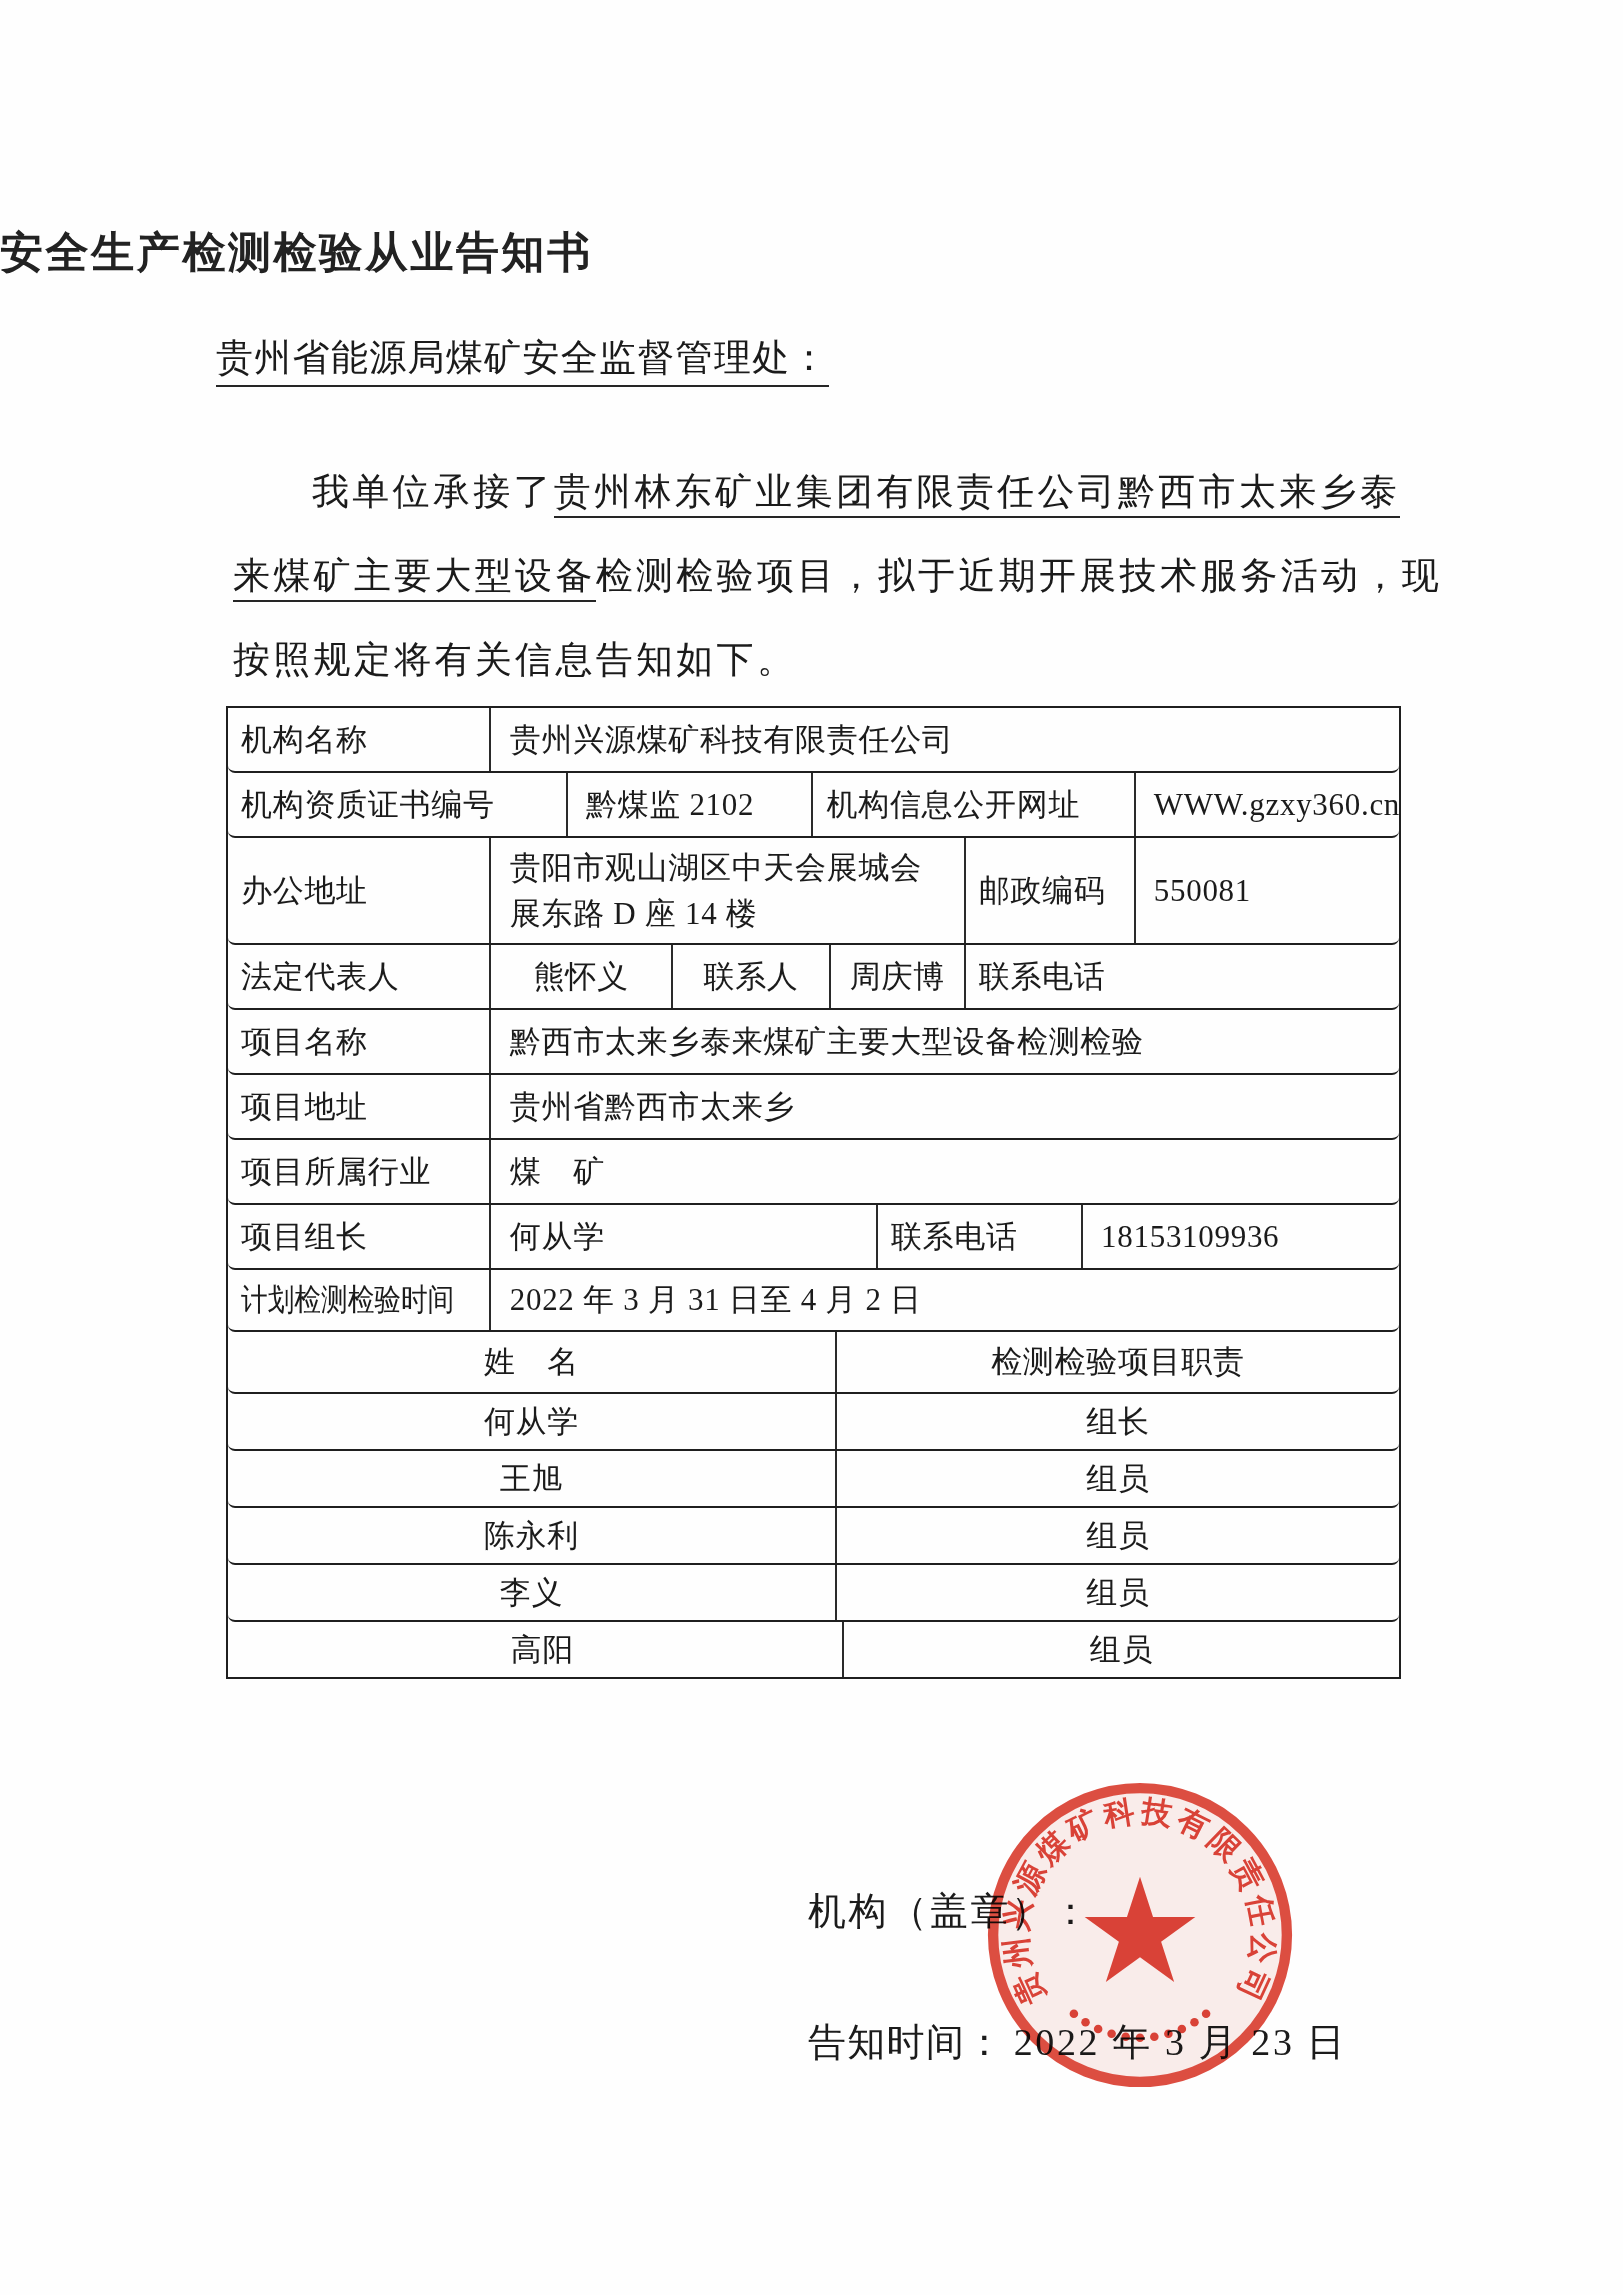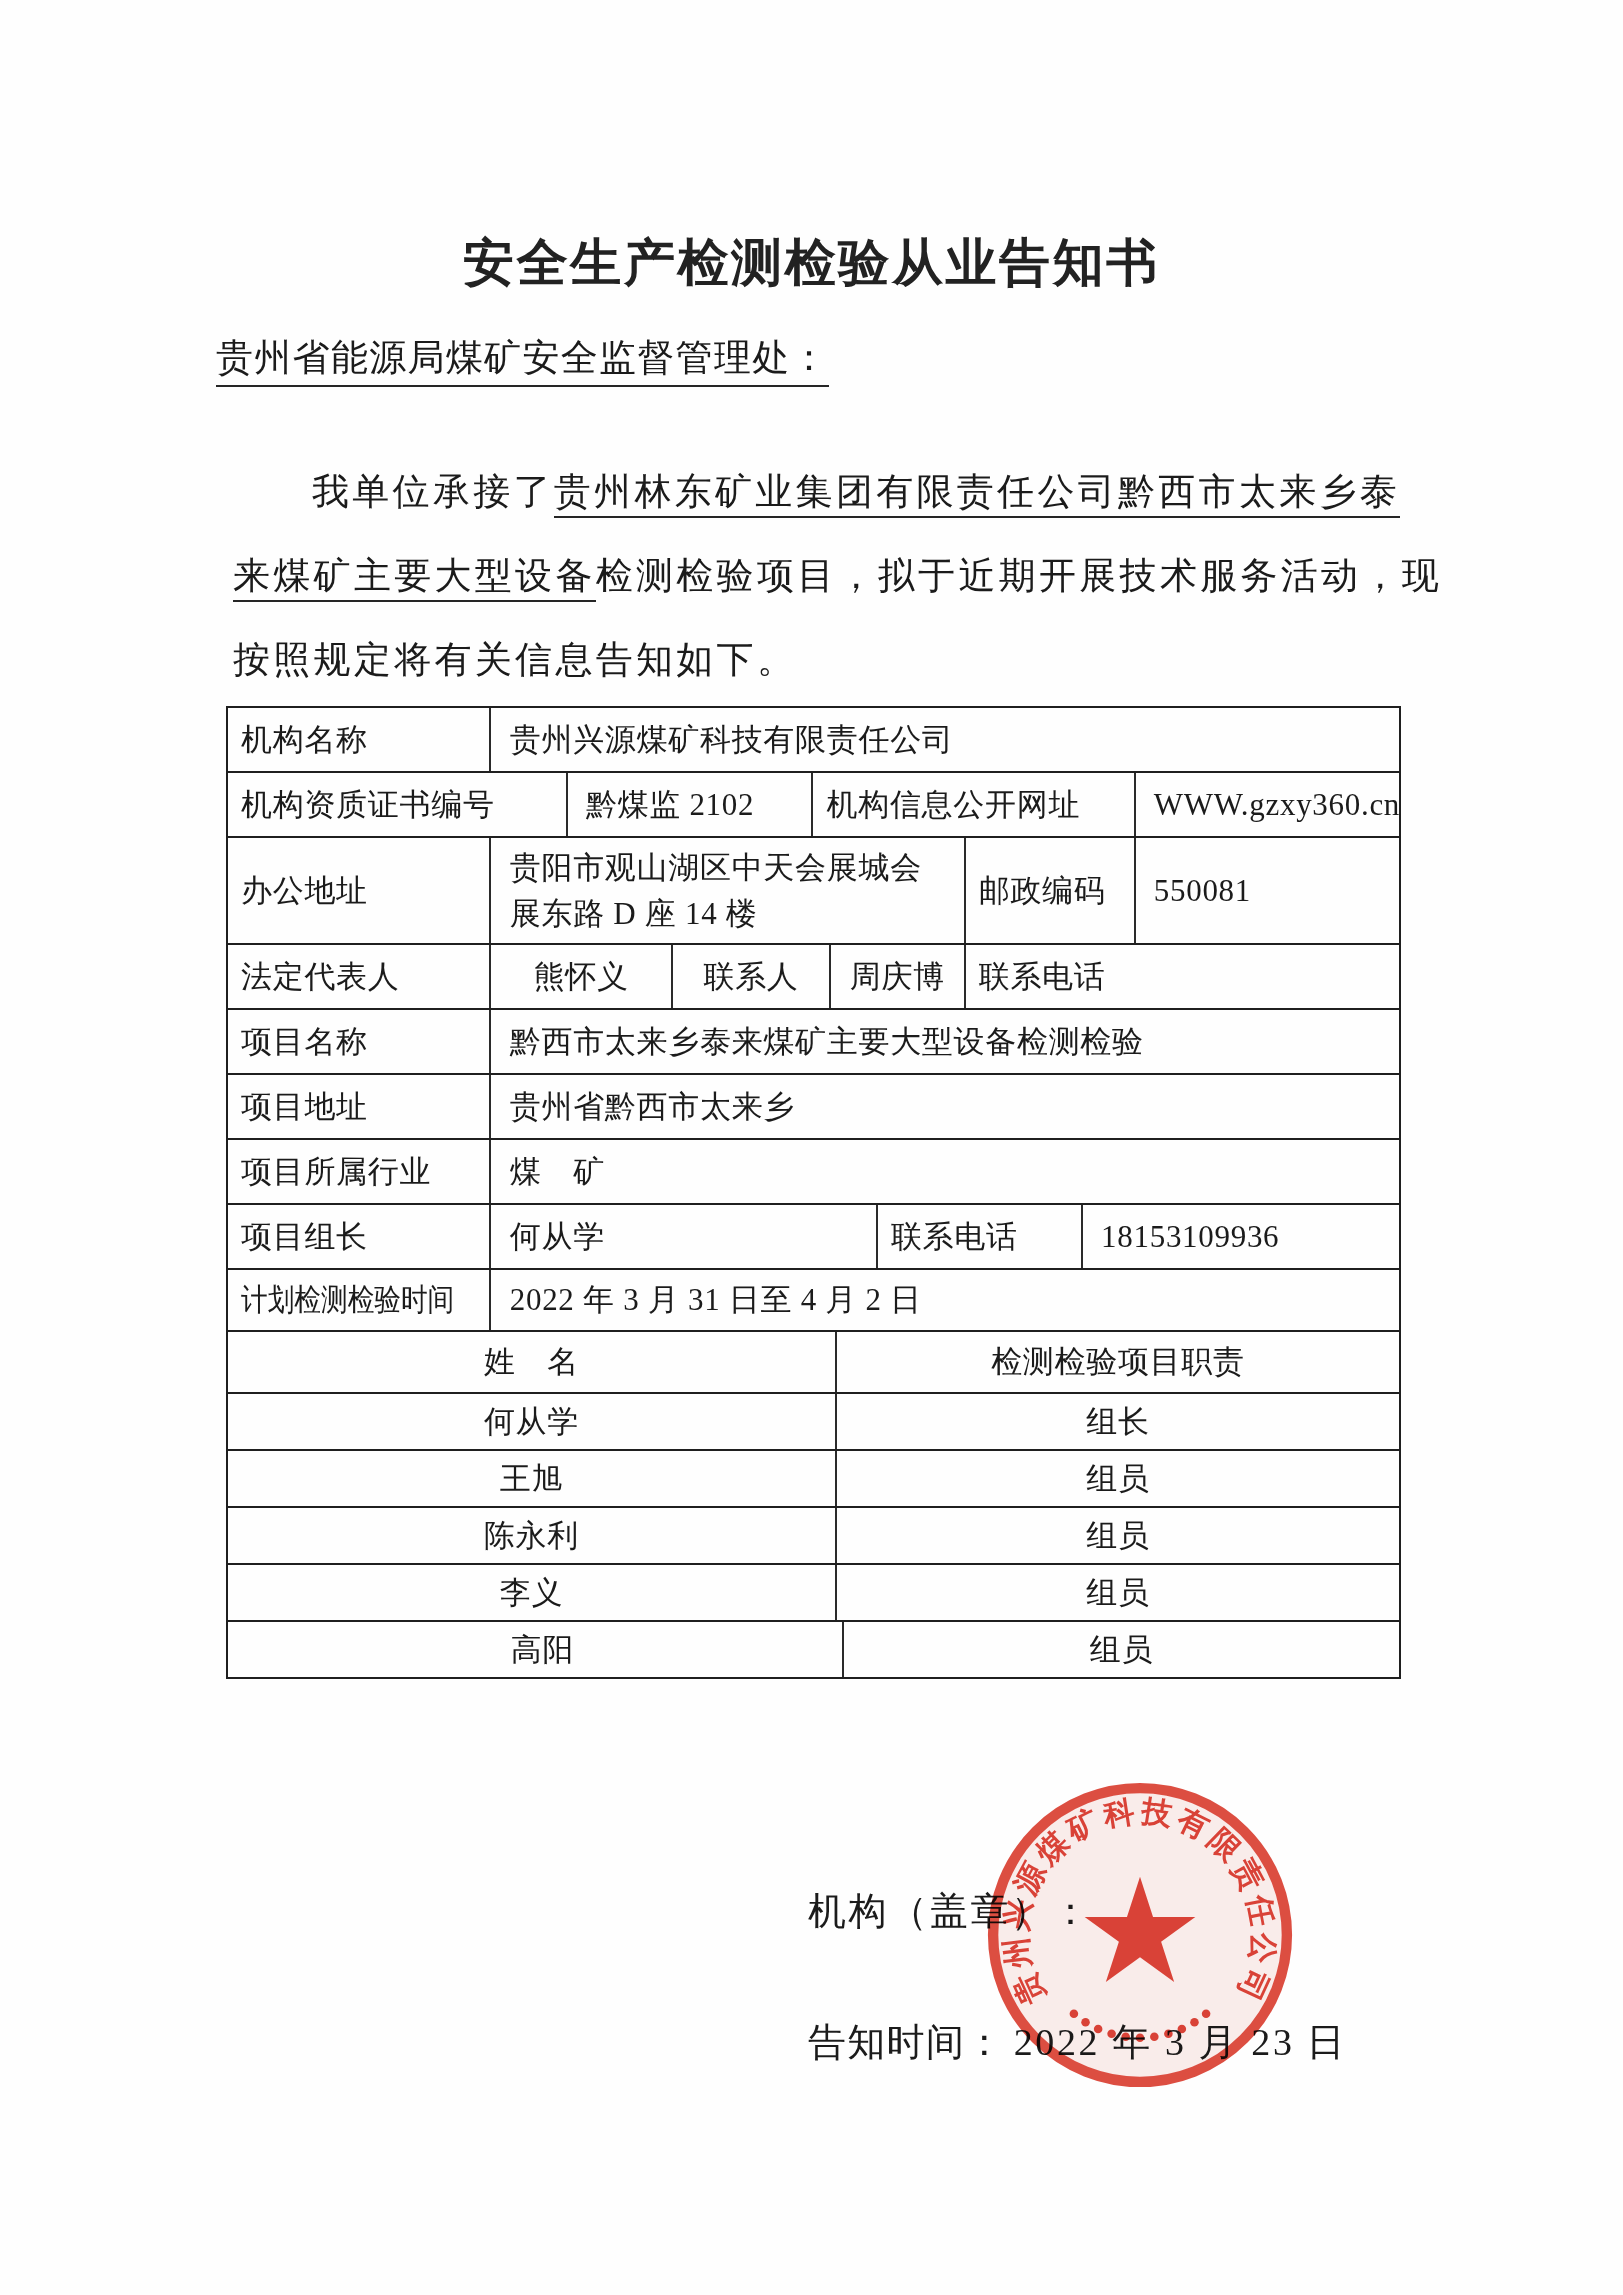--- a/index.html
+++ b/index.html
@@ -8,24 +8,23 @@
     width:1623px; height:2295px;
     margin:0 auto;
     background:#fefefe;
     font-family:"Liberation Serif", serif;
     color:#1b1b1b;
     overflow:hidden;
   }
   
   .title {
     position:absolute; top:195px; left:0; width:100%;
-    text-align:center;
     font-family:"Liberation Sans", sans-serif;
     font-weight:bold;
-    font-size:51px; letter-spacing:2.6px;
+    font-size:43px; letter-spacing:2.6px;
     color:#222;
   }
   
   .addressee {
     position:absolute; top:333px; left:216px;
     font-size:37px; letter-spacing:1.3px;
   }
   .addressee .u-line { border-bottom:2.6px solid #262626; padding-bottom:6.5px; }
   
   .para {
@@ -36,21 +35,21 @@
   .para .line { height:84px; }
   .indent { display:inline-block; width:79px; }
   .u { border-bottom:2.6px solid #262626; padding-bottom:3.9px; }
   
   .info-table {
     position:absolute; top:706px; left:226px; width:1175px;
     border:2.6px solid #1f1f1f;
     font-size:31px; letter-spacing:0.7px;
     box-sizing:border-box;
   }
-  .trow { display:flex; border-bottom:2.6px solid #1f1f1f; min-height:63px; align-items:stretch; }
+  .trow { display:flex; border-bottom:2.6px solid #1f1f1f; min-height:63px; align-items:stretch;border-radius:7px; }
   .trow.short { min-height:60px; }
   .trow.tall { min-height:98px; }
   .trow.person { min-height:55px; }
   .trow:last-child { border-bottom:none;padding-left:15px; }
   .cell {
     display:flex; align-items:center;
     padding:6.5px 6.5px 6.5px 13px;
     border-right:2px solid #2a2a2a;
     box-sizing:border-box;
   }

